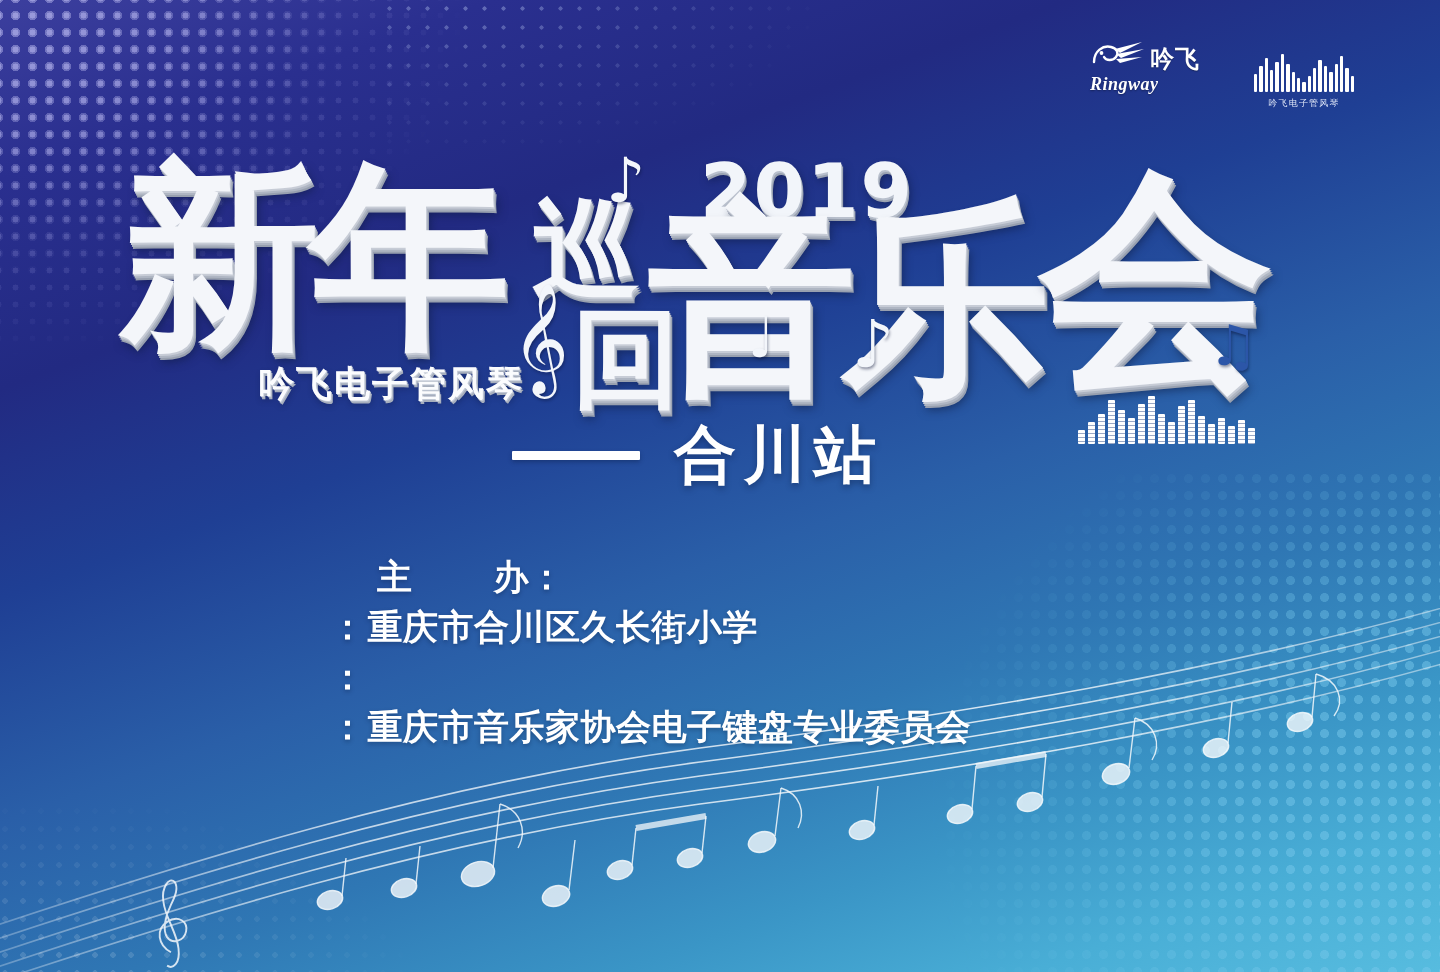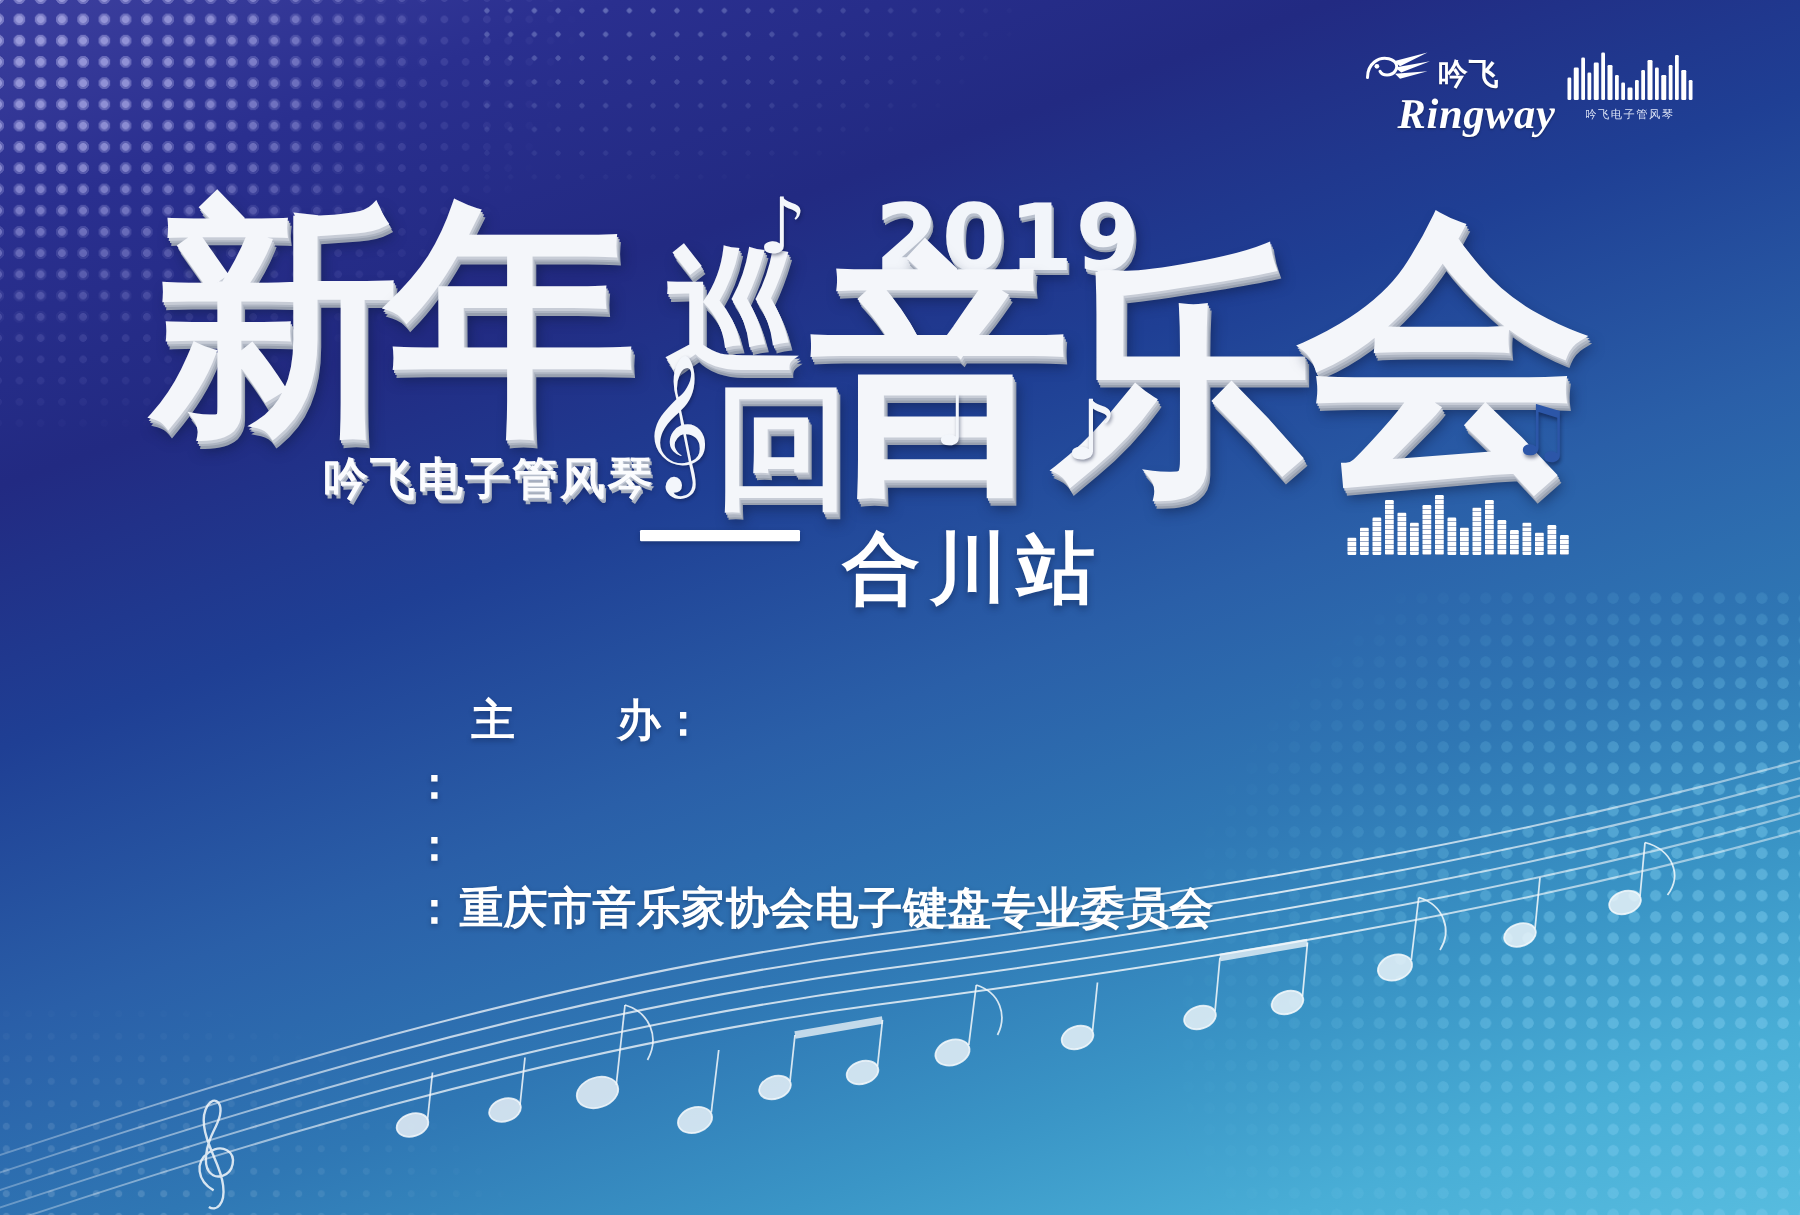--- a/index.html
+++ b/index.html
@@ -82,21 +82,21 @@
     mask-image: radial-gradient(ellipse 400px 200px at 20% 0%, #000 0%, rgba(0,0,0,0.4) 50%, transparent 90%);
     opacity: .5;
   }
 
   
   .logos {
     position: absolute;
     right: 86px;
     top: 40px;
     display: flex;
-    align-items: flex-start;
+    align-items: flex-end;
     gap: 36px;
   }
   .logo-ringway {
     position: relative;
     width: 128px;
     height: 70px;
     color: #fff;
   }
   .logo-ringway .rw-top {
     display: flex;
@@ -110,27 +110,26 @@
     font-weight: 700;
     letter-spacing: 1px;
     line-height: 1;
     color: #fff;
     text-shadow: 0 1px 1px rgba(0,0,0,.35);
   }
   .rw-word {
     font-family: "Liberation Serif", "DejaVu Serif", serif;
     font-style: italic;
     font-weight: 700;
-    font-size: 34px;
+    font-size: 18px;
     letter-spacing: .5px;
     line-height: 1;
     color: #fff;
     margin-top: -3px;
     text-shadow: 0 1px 2px rgba(0,0,0,.35);
-    margin-left: 28px;
   }
   .logo-organ {
     width: 100px;
     text-align: center;
     color: #fff;
   }
   .eq-bars {
     display: flex;
     align-items: flex-end;
     justify-content: center;
@@ -284,20 +283,21 @@
         #9aa8c4 3px, #9aa8c4 4px);
     border-radius: 1px;
   }
 
   
   .station {
     position: absolute;
     left: 512px;
     top: 424px;
     display: flex;
+    align-items: center;
     gap: 34px;
   }
   .station-dash {
     width: 128px;
     height: 9px;
     background: #fff;
     border-radius: 1px;
     box-shadow: 0 2px 4px rgba(10,25,60,.35);
   }
   .station-text {
@@ -471,20 +471,21 @@
     <span class="station-text">合川站</span>
   </div>
 
   <div class="credits">
       <div class="credit-row">
         <span class="credit-label">主办</span>
         <span class="credit-colon">：</span>
       </div>
       <div class="credit-row">
         <span class="credit-colon">：</span>
+        <span class="credit-value">重庆市合川区久长街小学</span>
       </div>
       <div class="credit-row">
         <span class="credit-colon">：</span>
       </div>
       <div class="credit-row">
         <span class="credit-colon">：</span>
         <span class="credit-value">重庆市音乐家协会电子键盘专业委员会</span>
       </div>
     </div>
 

